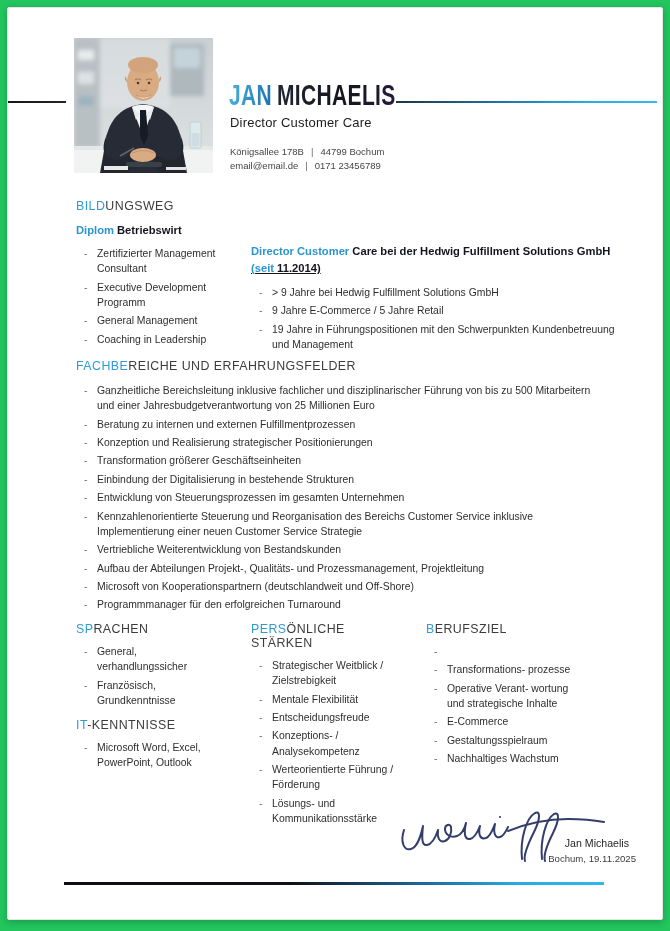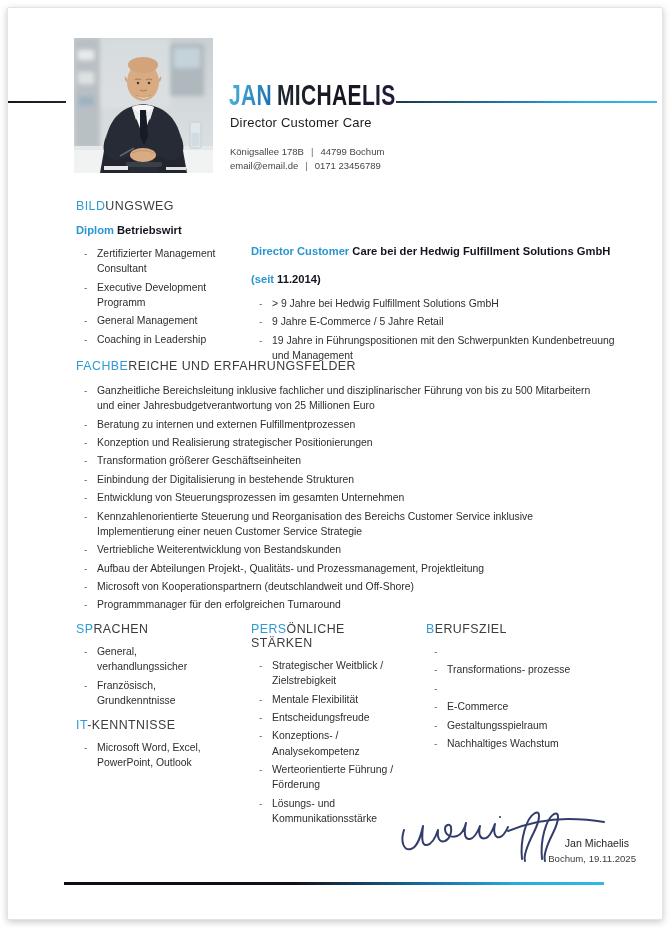--- a/index.html
+++ b/index.html
@@ -1,18 +1,18 @@
 <!DOCTYPE html>
 <html lang="de"><head>
 <meta charset="utf-8">
 <style>
   * { margin:0; padding:0; box-sizing:border-box; }
   html,body { width:670px; height:931px; overflow:hidden;
     font-family:"Liberation Sans", sans-serif; background:#e9ebee; }
-  .canvas { width:670px; height:931px; padding:7px 7px 11px 7px; background:#ffffff; }
+  .canvas { width:670px; height:931px; padding:7px 7px 11px 7px; background:#22c55e; }
   .page { position:relative; width:656px; height:913px; background:#ffffff;
     border:1px solid #e2e4e7; border-radius:2px;
     box-shadow:0 2px 7px rgba(0,0,0,.22); }
 
   
   .photo { position:absolute; left:66px; top:30px; width:139px; height:135px; overflow:hidden; }
   .line { position:absolute; height:2px; }
   .line-left  { left:0; top:93px; width:58px; background:linear-gradient(90deg,#16161e,#23232e); }
   .line-right { left:388px; top:93px; width:261px;
     background:linear-gradient(90deg,#1d3547,#1d74a8 40%,#29abe2 72%,#36b7ec); }
@@ -155,21 +155,21 @@
           </div>
           <div class="bli">
             <span class="dash">-</span>
             <span class="btxt">Coaching in Leadership</span>
           </div>
         </div>
     </div>
 
     <div class="sec" id="sec-beruf">
       <div class="sub nowrap"><span class="acc">Director Customer</span><span> Care bei der Hedwig Fulfillment Solutions GmbH</span></div>
-      <div class="sub nowrap" style="margin-top:12px;"><span class="acc">(seit</span><span> 11.2014)</span></div>
+      <div class="sub nowrap" style="margin-top:1px;text-decoration:underline;"><span class="acc">(seit</span><span> 11.2014)</span></div>
       <div class="blist">
           <div class="bli">
             <span class="dash">-</span>
             <span class="btxt">&gt; 9 Jahre bei Hedwig Fulfillment Solutions GmbH</span>
           </div>
           <div class="bli">
             <span class="dash">-</span>
             <span class="btxt">9 Jahre E-Commerce / 5 Jahre Retail</span>
           </div>
           <div class="bli">
@@ -278,20 +278,21 @@
       <div class="blist">
           <div class="bli">
             <span class="dash">-</span>
           </div>
           <div class="bli">
             <span class="dash">-</span>
             <span class="btxt">Transformations- prozesse</span>
           </div>
           <div class="bli">
             <span class="dash">-</span>
+            <span class="btxt">Operative Verant- wortung und strategische Inhalte</span>
           </div>
           <div class="bli">
             <span class="dash">-</span>
             <span class="btxt">E-Commerce</span>
           </div>
           <div class="bli">
             <span class="dash">-</span>
             <span class="btxt">Gestaltungsspielraum</span>
           </div>
           <div class="bli">

